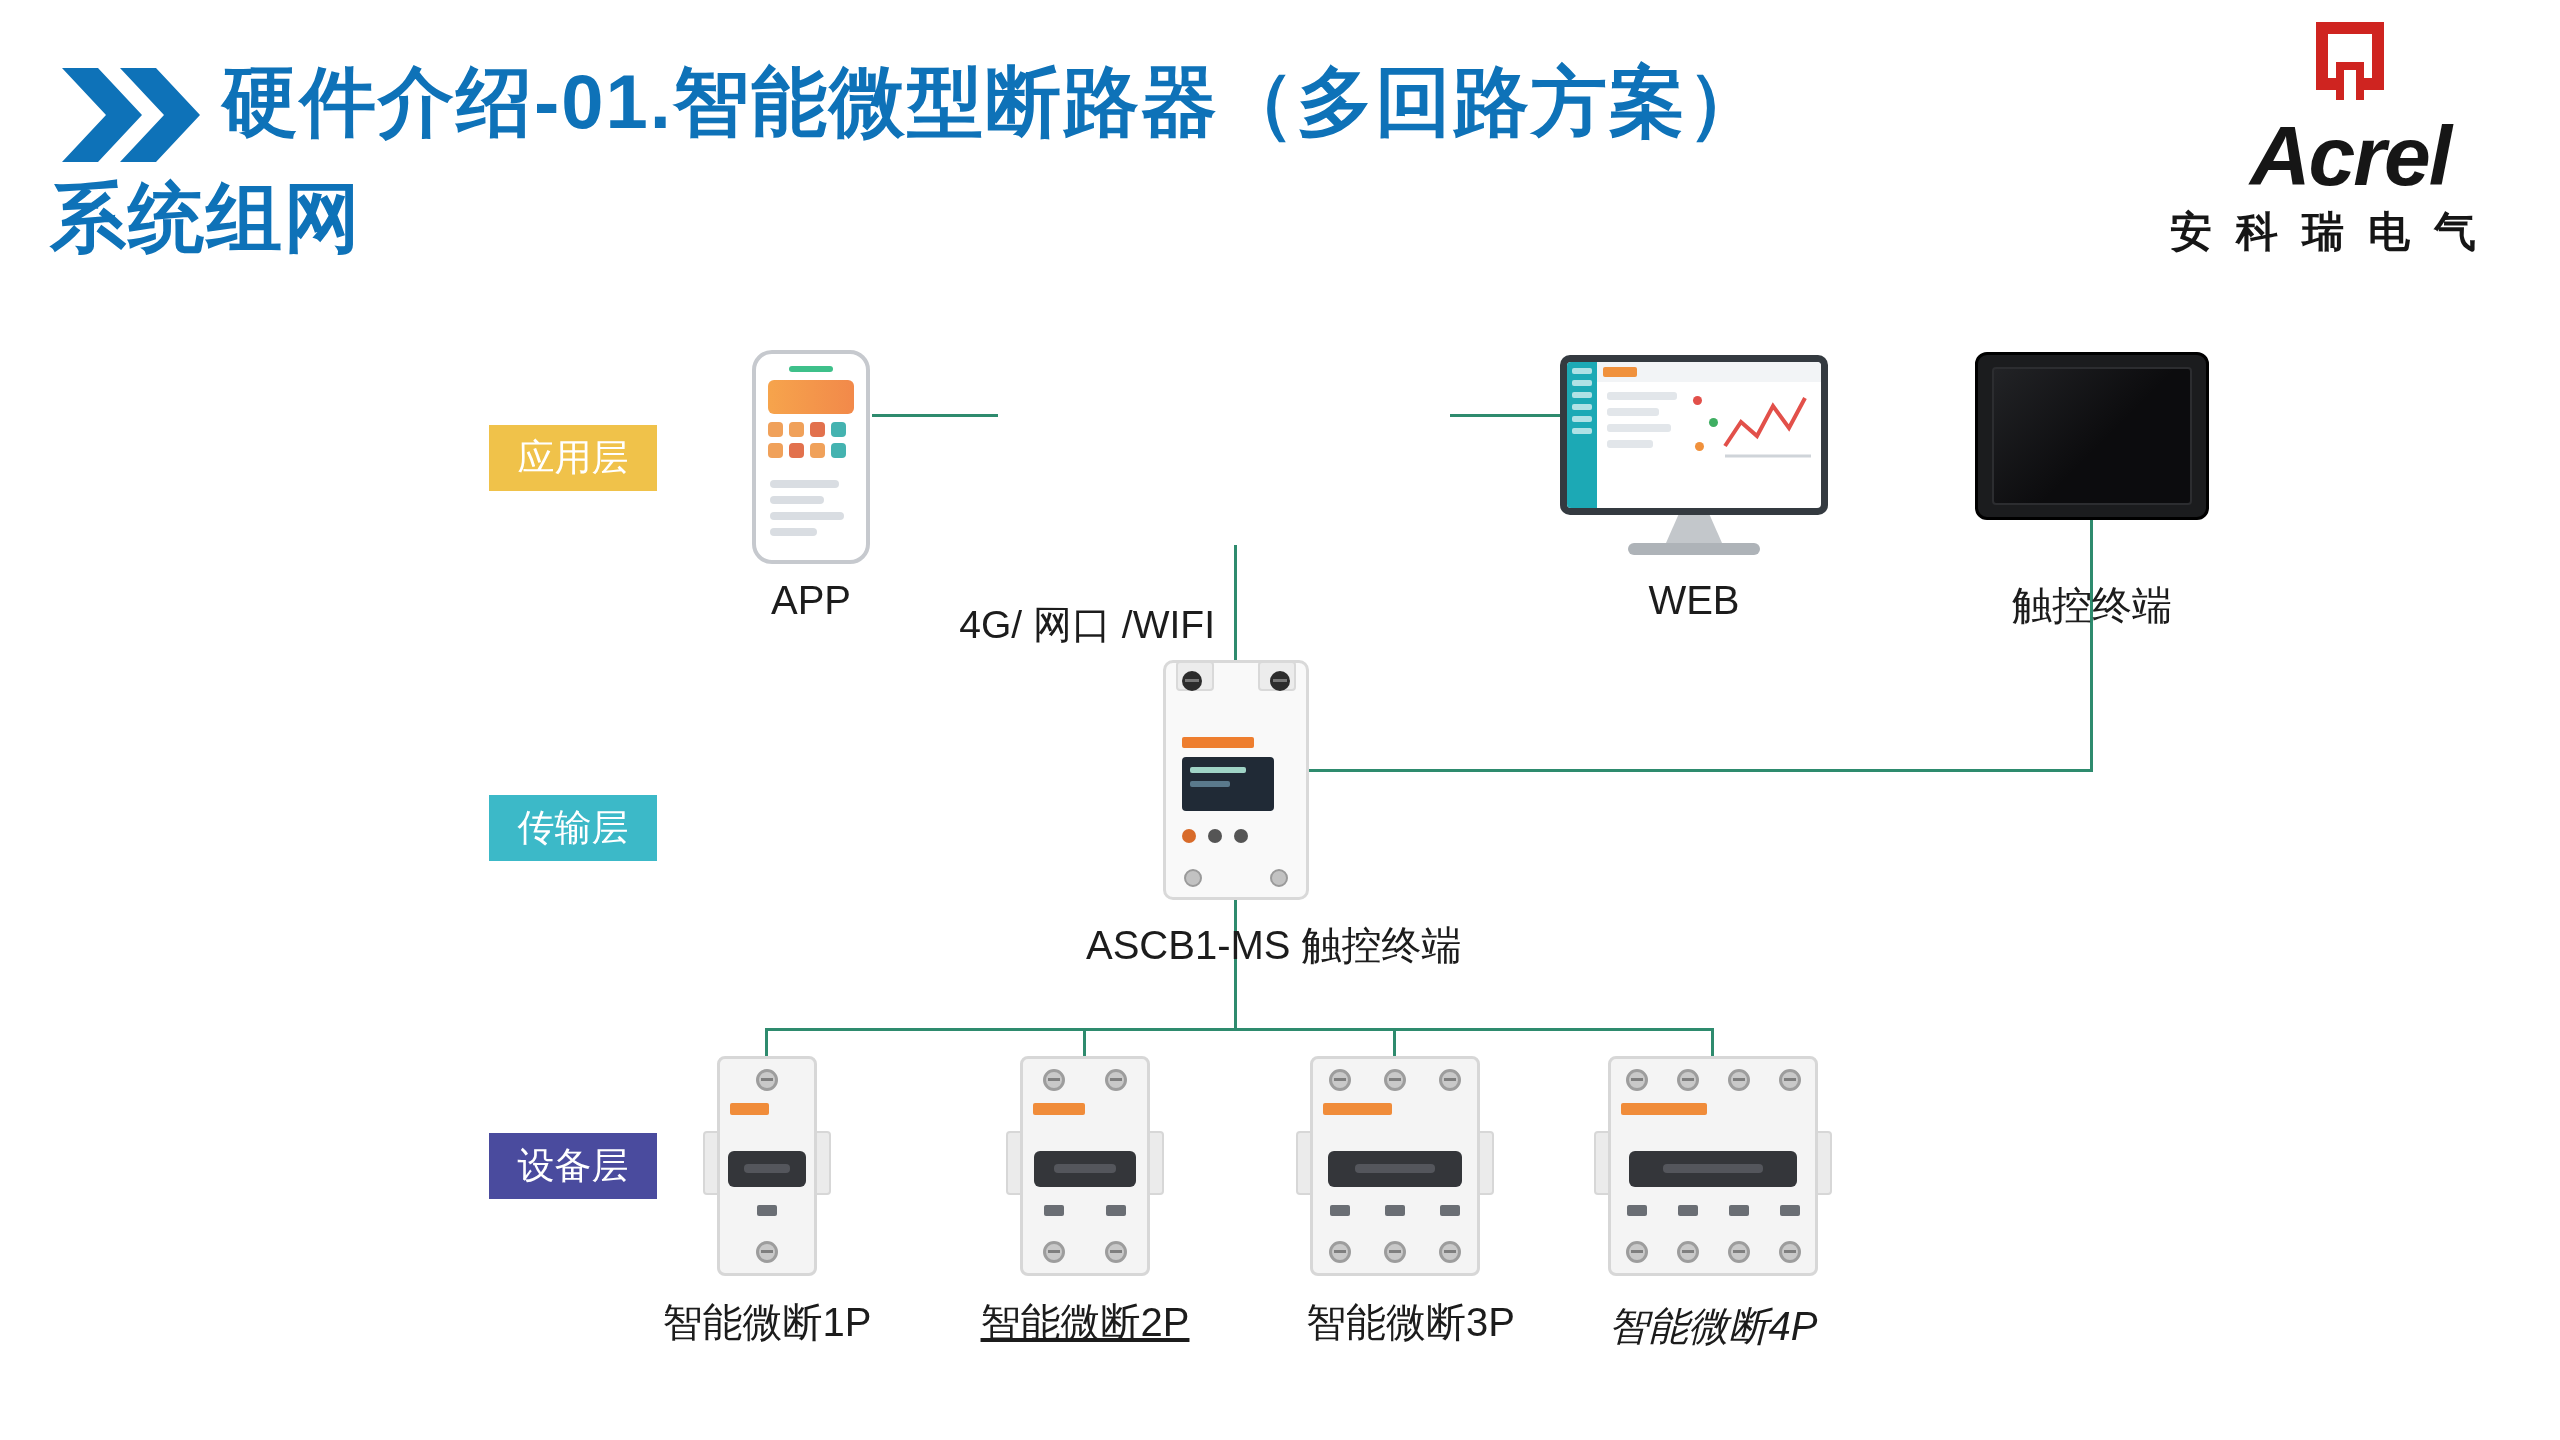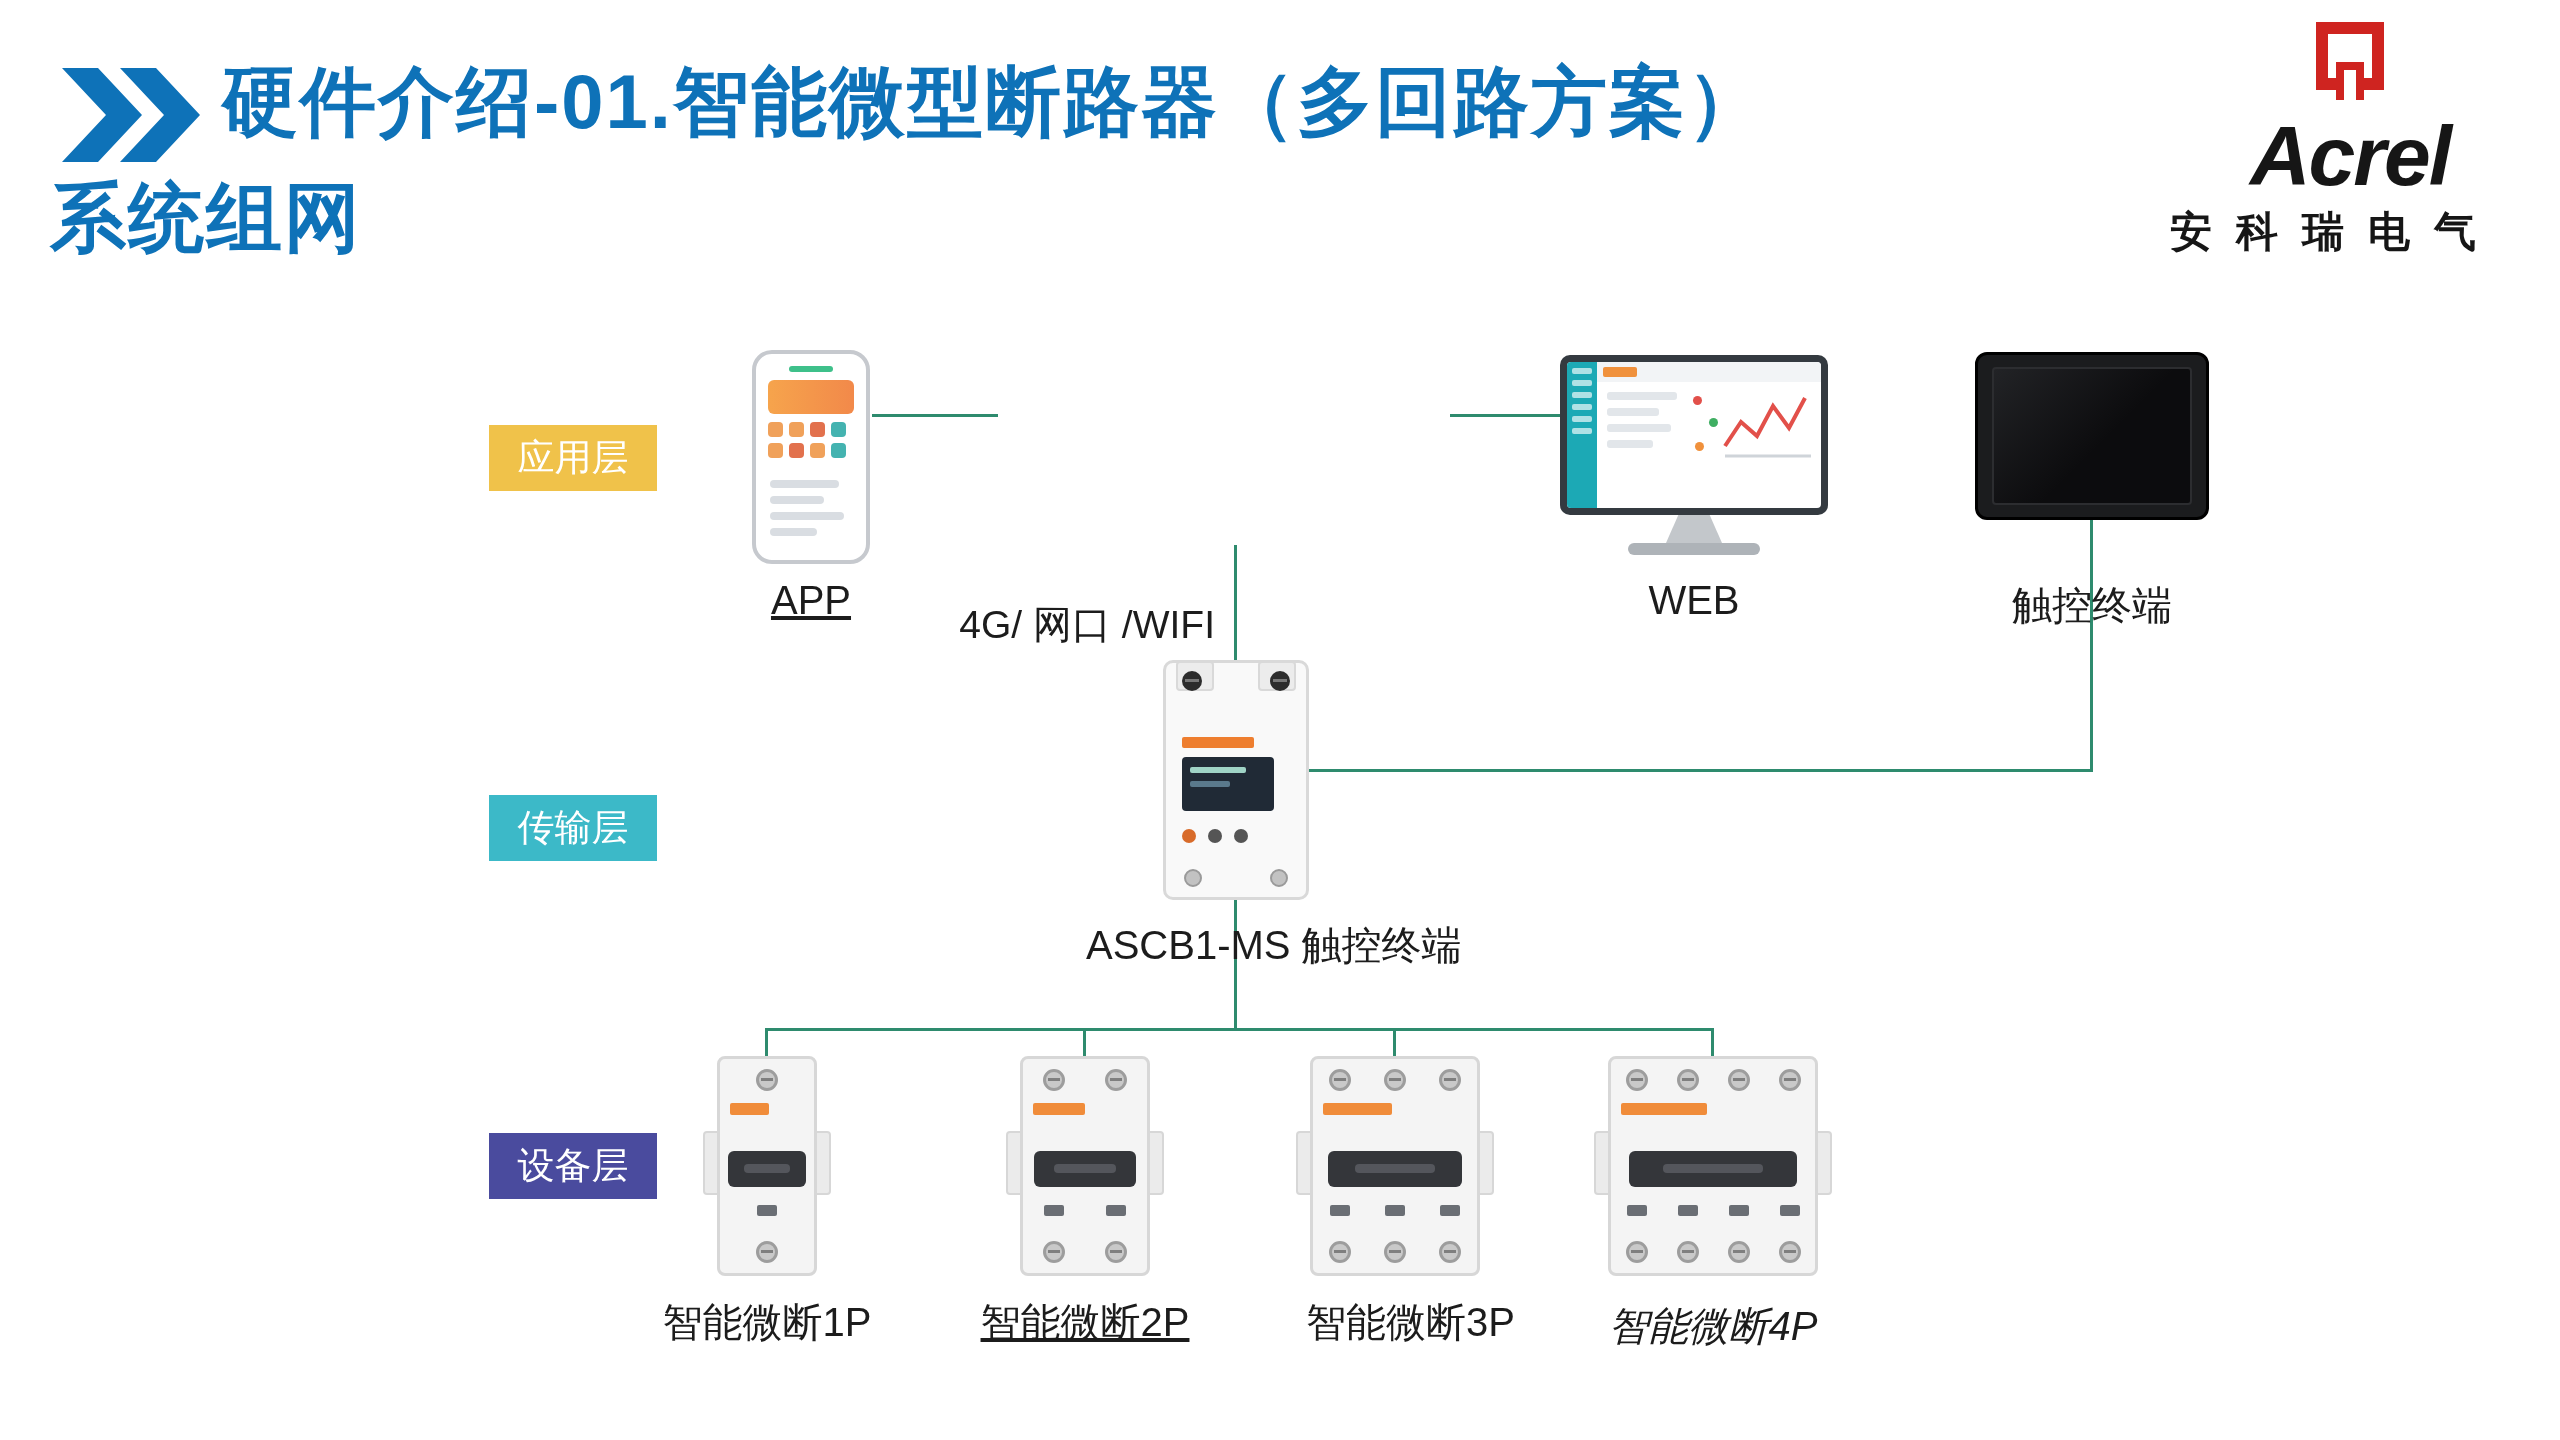--- a/index.html
+++ b/index.html
@@ -192,21 +192,21 @@
           <span></span>
           <span></span>
           <span></span>
       </div>
       <div class="ph-bar" style="top:118px;width:70%;"></div>
       <div class="ph-bar" style="top:134px;width:55%;"></div>
       <div class="ph-bar" style="top:150px;width:75%;"></div>
       <div class="ph-bar" style="top:166px;width:48%;"></div>
     </div>
   </div>
-  <div class="node-label" style="left:752px;top:578px;width:118px;text-decoration:underline;">APP</div>
+  <div class="node-label" style="left:752px;top:578px;width:118px;">APP</div>
 
 
   <div class="uplink-label">4G/ 网口 /WIFI</div>
 
   <div class="monitor">
     <div class="mon-frame">
       <div class="mon-screen">
         <div class="mn-side">
             <i></i>
             <i></i>

